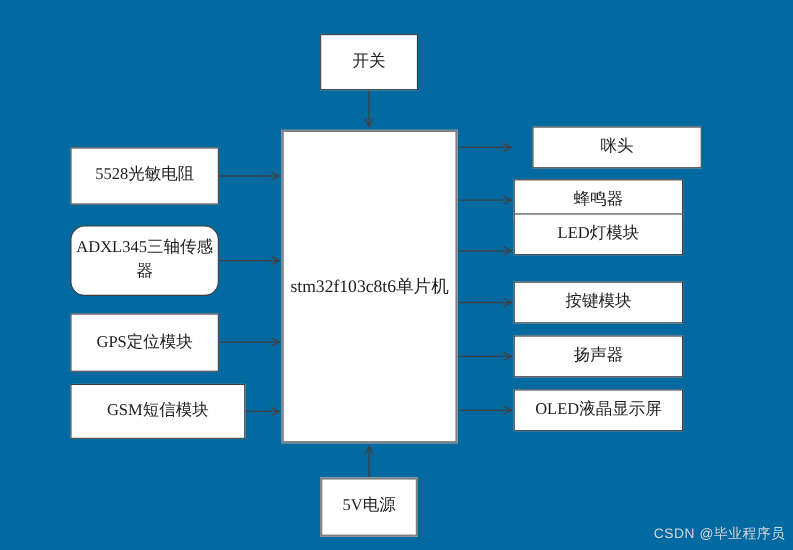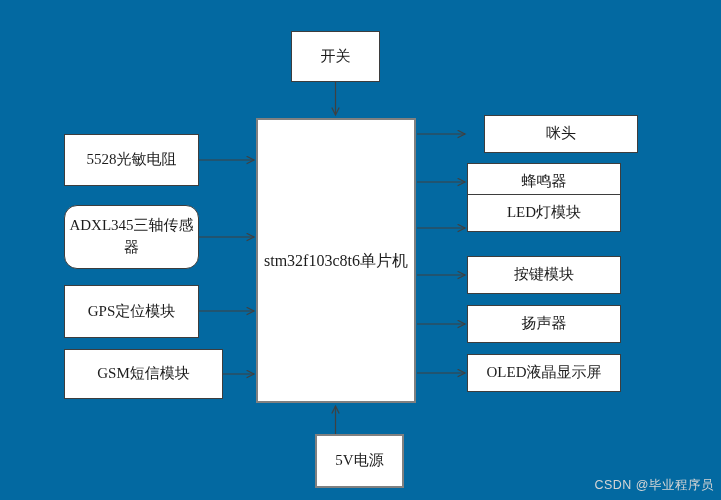--- a/index.html
+++ b/index.html
@@ -19,21 +19,21 @@
     background:#ffffff;
     font-size:15px;
     line-height:1.45;
     box-sizing:border-box;
     padding:2px 4px;
   }
   .thin{border:1.5px solid #3d3d3d;}
   .thick{border:2px solid #808080;}
   
   .b-switch{left:291px;top:31px;width:89px;height:51px;}
-  .b-power{left:291px;top:434px;width:89px;height:54px;margin-left:24px;}
+  .b-power{left:291px;top:434px;width:89px;height:54px;}
   
   .b-mcu{left:256px;top:118px;width:160px;height:285px;font-size:16px;}
   
   .b-l0{left:64px;top:134px;width:135px;height:52px;}
   .b-l1{left:64px;top:205px;width:135px;height:64px;border-radius:13px;}
   .b-l2{left:64px;top:285px;width:135px;height:53px;}
   .b-l3{left:64px;top:349px;width:159px;height:50px;}
   
   .b-r0{left:472px;top:115px;width:154px;height:38px;margin-left:12px;}
   .b-r1{left:467px;top:163px;width:154px;height:38px;}

